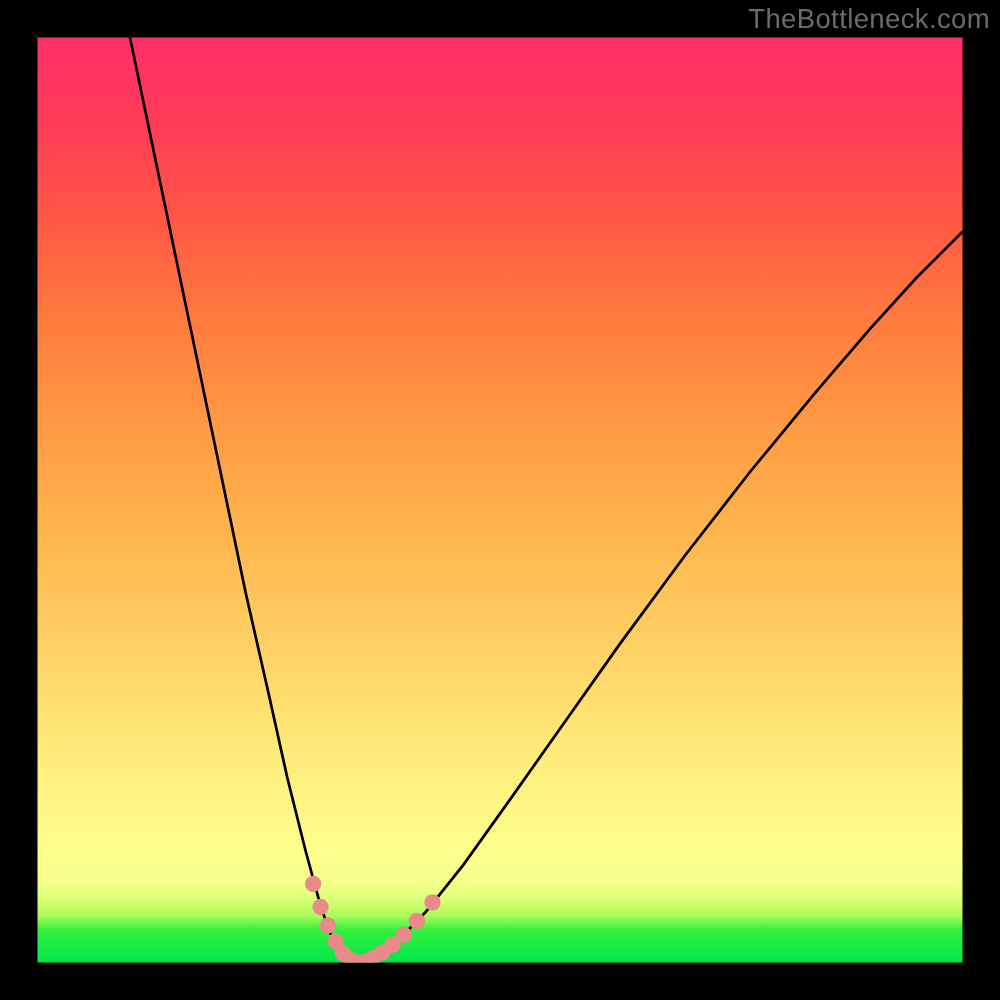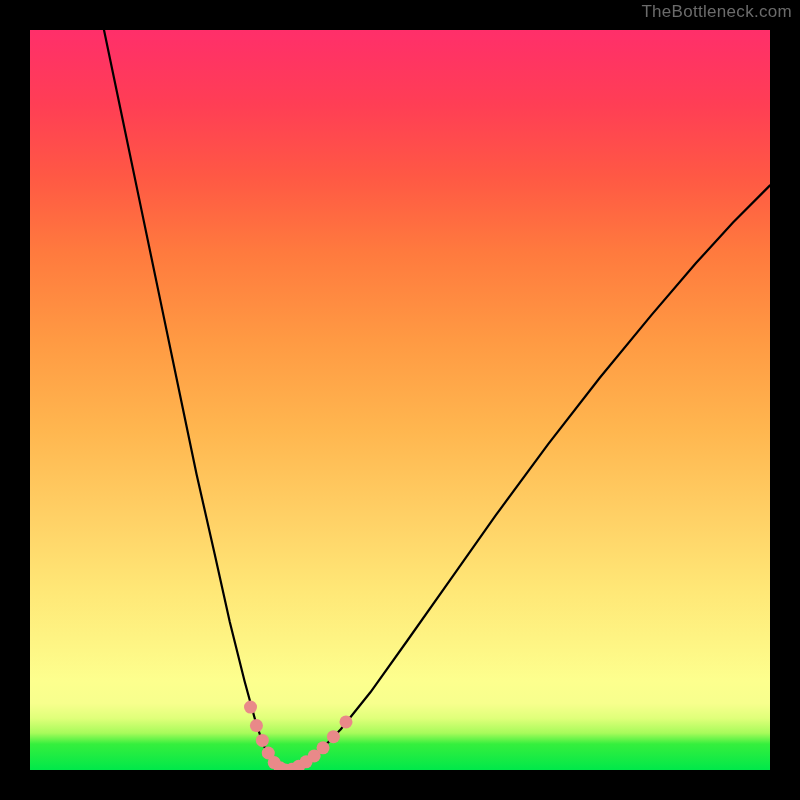--- a/index.html
+++ b/index.html
@@ -15,21 +15,21 @@
     position: relative;
     width: 800px;
     height: 800px;
     background: #000;
   }
   .watermark {
     position: absolute;
     top: 2px;
     right: 8px;
     color: #6b6b6b;
-    font-size: 17px;
+    font-size: 22px;
     font-weight: 500;
     letter-spacing: 0.3px;
     z-index: 10;
   }
   .plot {
     position: absolute;
     left: 30px;
     top: 30px;
     width: 740px;
     height: 740px;

